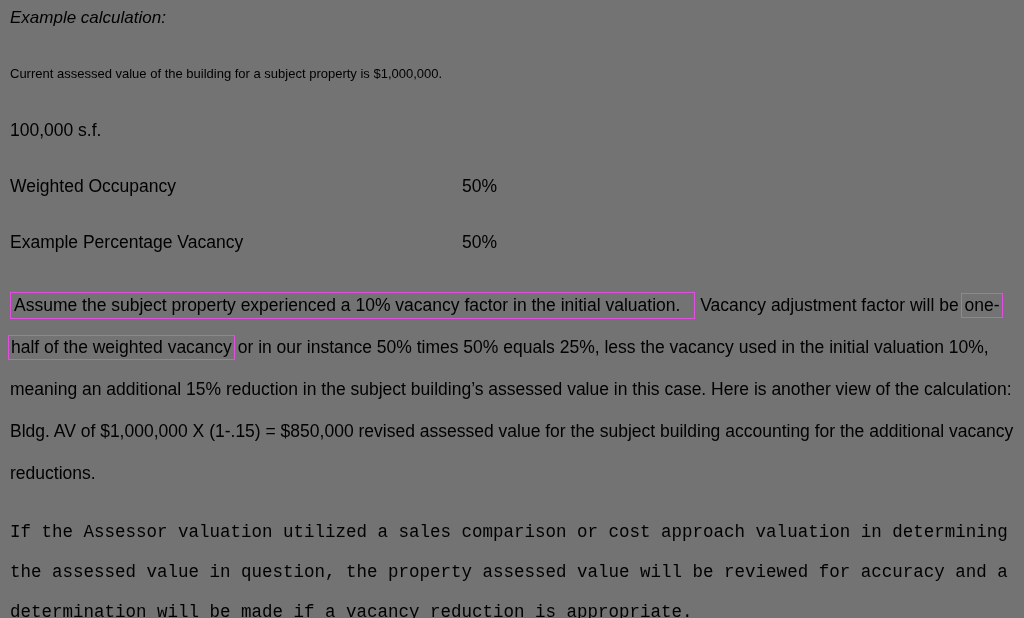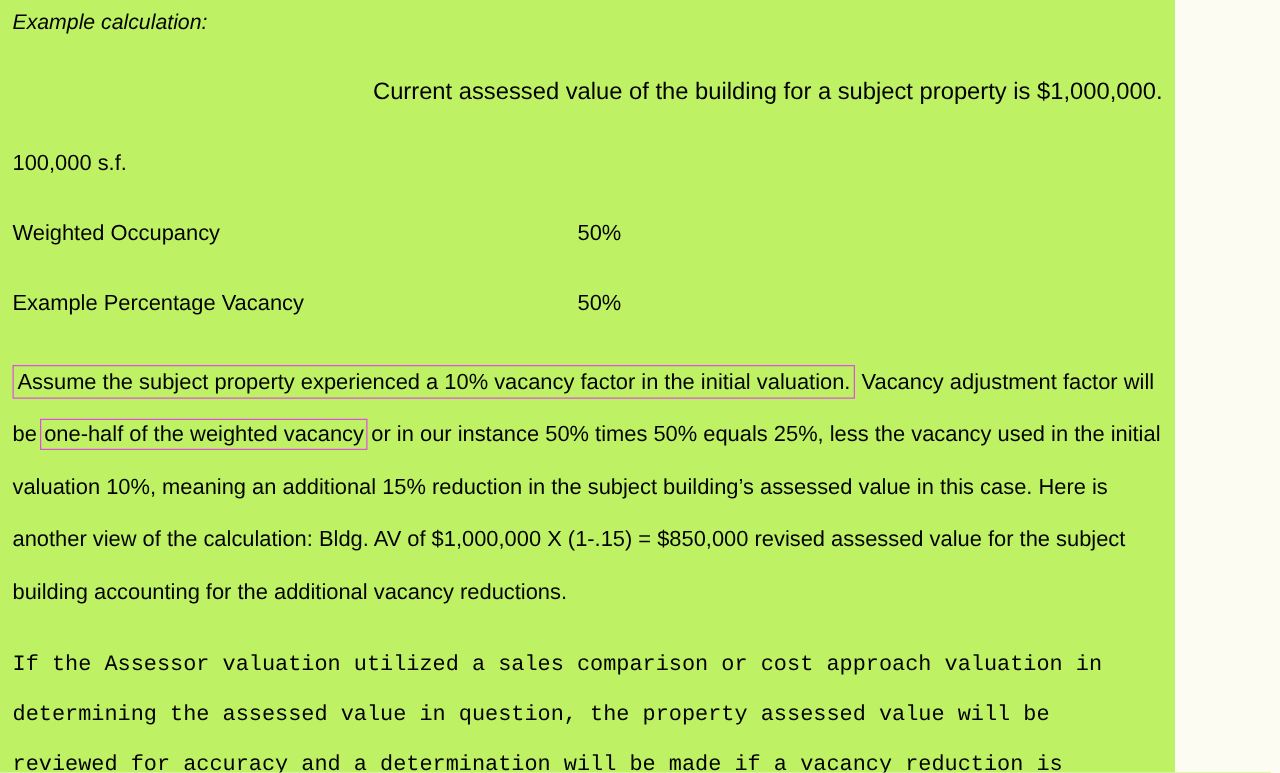--- a/index.html
+++ b/index.html
@@ -9,36 +9,35 @@
   body {
     width: 1024px;
     height: 618px;
     background: #fdfcf3;
     font-family: "Liberation Sans", sans-serif;
     color: #000000;
     overflow: hidden;
   }
   .page {
     position: relative;
-    width: 940px;
+    width: 1024px;
     height: 618px;
-    background: #bef264;
+    background: #737373;
     box-sizing: border-box;
     padding: 0 10px;
   }
   .line-italic {
     font-style: italic;
     font-size: 17px;
     line-height: 28px;
     padding-top: 4px;
   }
   .para {
-    font-size: 19px;
+    font-size: 13px;
     line-height: 28px;
-    text-align: right;
   }
   .spacer-sm { height: 28px; }
 
   
   .fact-row {
     display: flex;
     align-items: baseline;
     font-size: 17.5px;
     line-height: 28px;
     height: 28px;
@@ -70,21 +69,21 @@
   .hl {
     border: 1.5px solid #e14fe1;
     padding: 1px 2px 2px 2px;
     margin: 0 -2px;
     display: inline;
     box-decoration-break: clone;
     -webkit-box-decoration-break: clone;
   }
   .hl-left {
     border: 1.5px solid #e14fe1;
-    padding: 2px 3px 3px 3px;
+    padding: 2px 14px 3px 3px;
     display: inline;
     margin-top: 44px;
   }
 </style>
 </head>
 <body>
 
 <div class="page">
 
   <div class="line-italic">Example calculation:</div>

